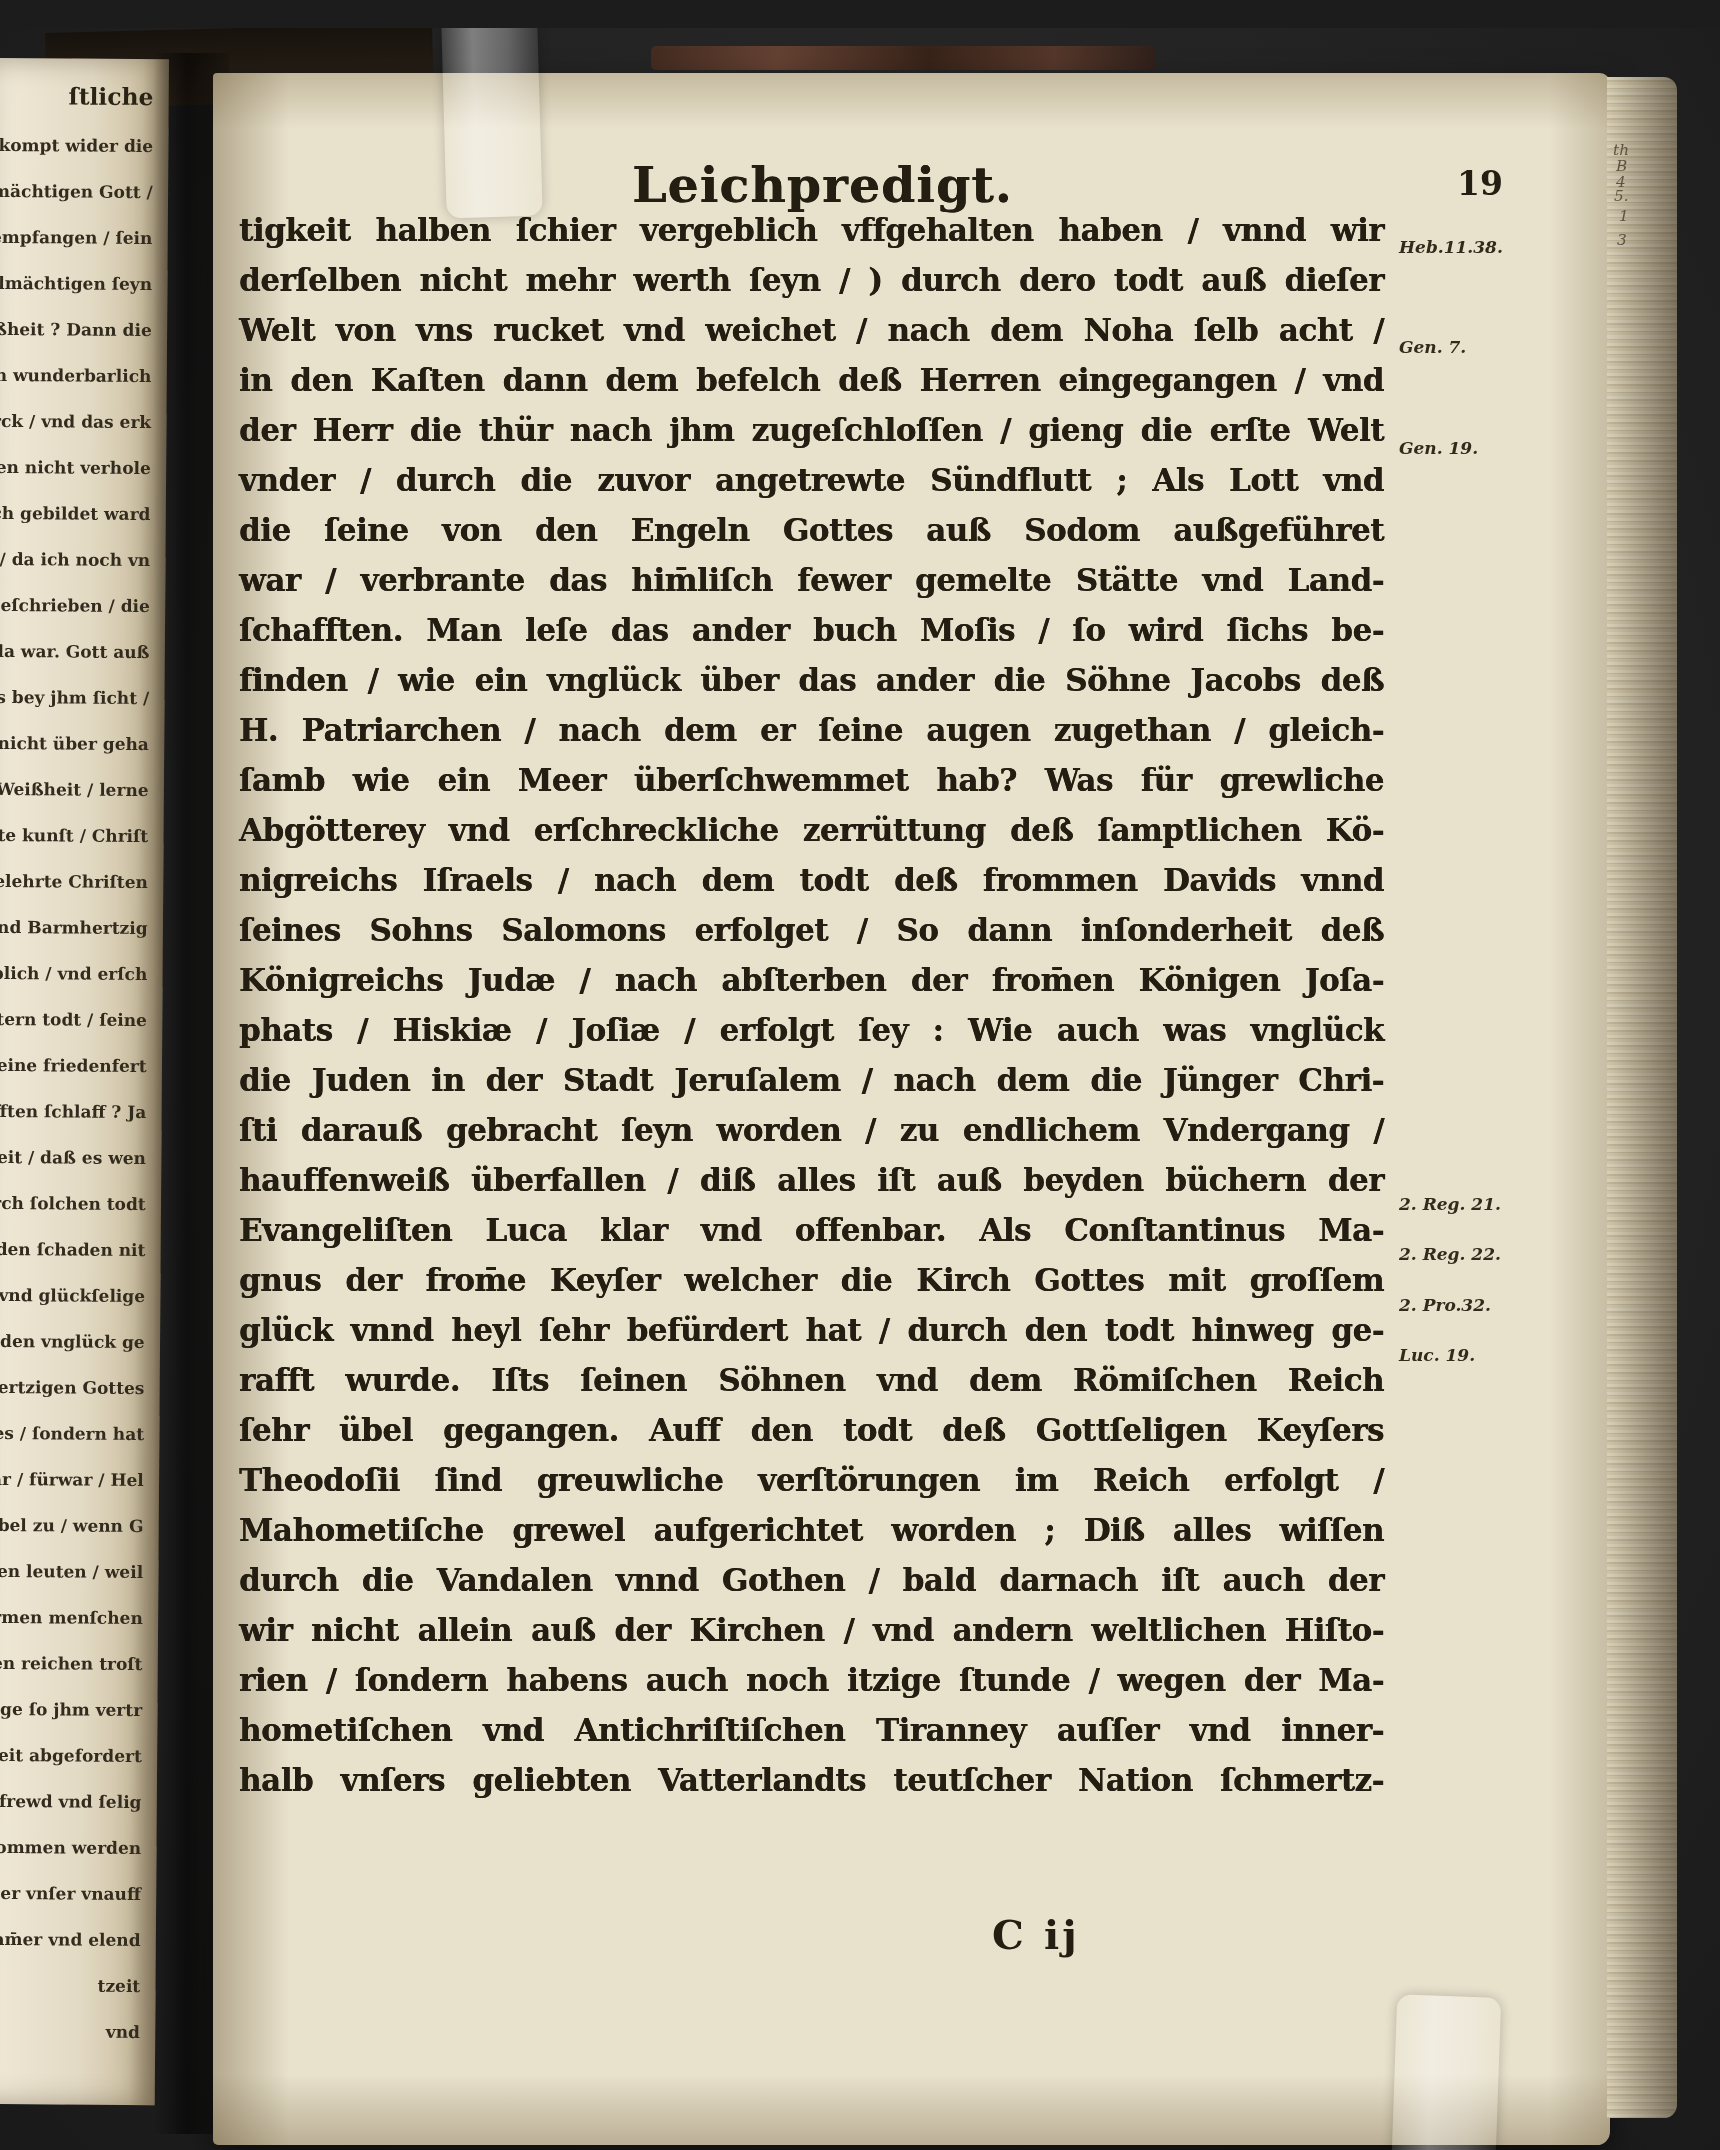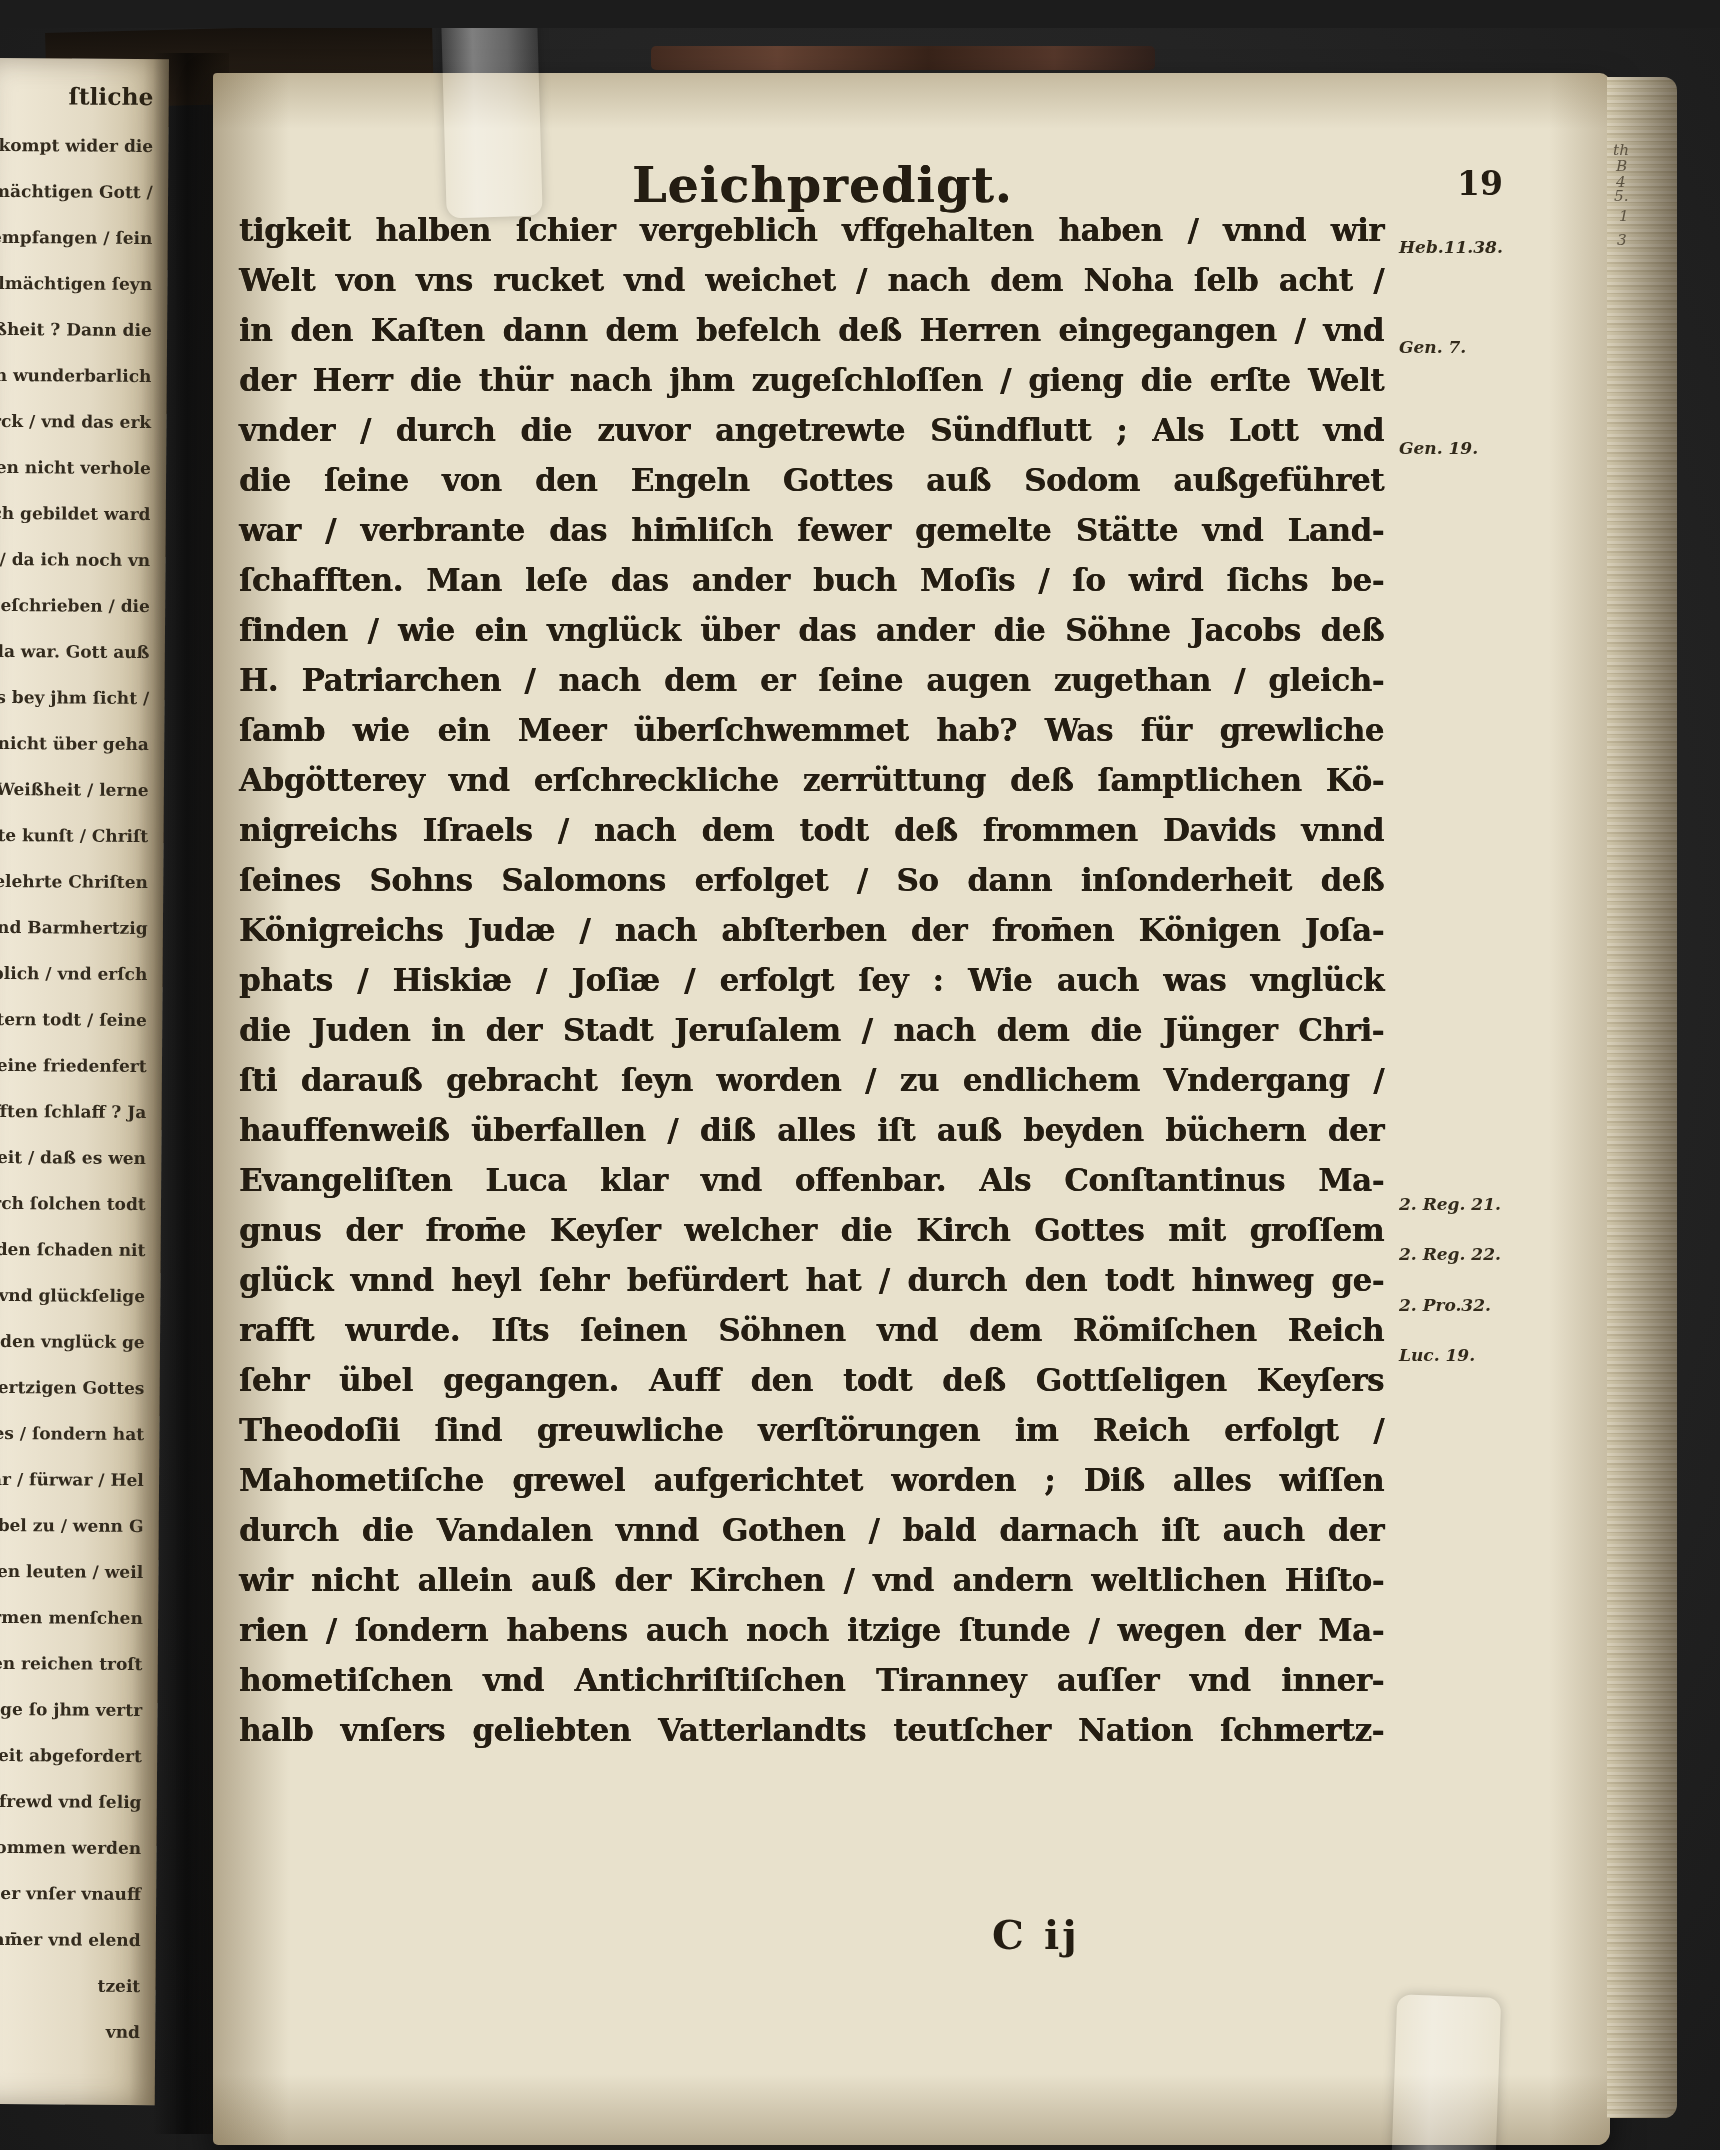--- a/index.html
+++ b/index.html
@@ -225,20 +225,21 @@
 
   <div class="gutter"></div>
 
   <div class="main-page"></div>
 
   <div class="page-header">Leichpredigt.</div>
   <div class="page-number">19</div>
 
   <div class="body-text">
     <div class="body-line">tigkeit halben ſchier vergeblich vffgehalten haben / vnnd wir</div>
+    <div class="body-line">derſelben nicht mehr werth ſeyn / ) durch dero todt auß dieſer</div>
     <div class="body-line">Welt von vns rucket vnd weichet / nach dem Noha ſelb acht /</div>
     <div class="body-line">in den Kaſten dann dem befelch deß Herren eingegangen / vnd</div>
     <div class="body-line">der Herr die thür nach jhm zugeſchloſſen / gieng die erſte Welt</div>
     <div class="body-line">vnder / durch die zuvor angetrewte Sündflutt ; Als Lott vnd</div>
     <div class="body-line">die ſeine von den Engeln Gottes auß Sodom außgeführet</div>
     <div class="body-line">war / verbrante das him̄liſch fewer gemelte Stätte vnd Land-</div>
     <div class="body-line">ſchafften. Man leſe das ander buch Moſis / ſo wird ſichs be-</div>
     <div class="body-line">finden / wie ein vnglück über das ander die Söhne Jacobs deß</div>
     <div class="body-line">H. Patriarchen / nach dem er ſeine augen zugethan / gleich-</div>
     <div class="body-line">ſamb wie ein Meer überſchwemmet hab? Was für grewliche</div>

